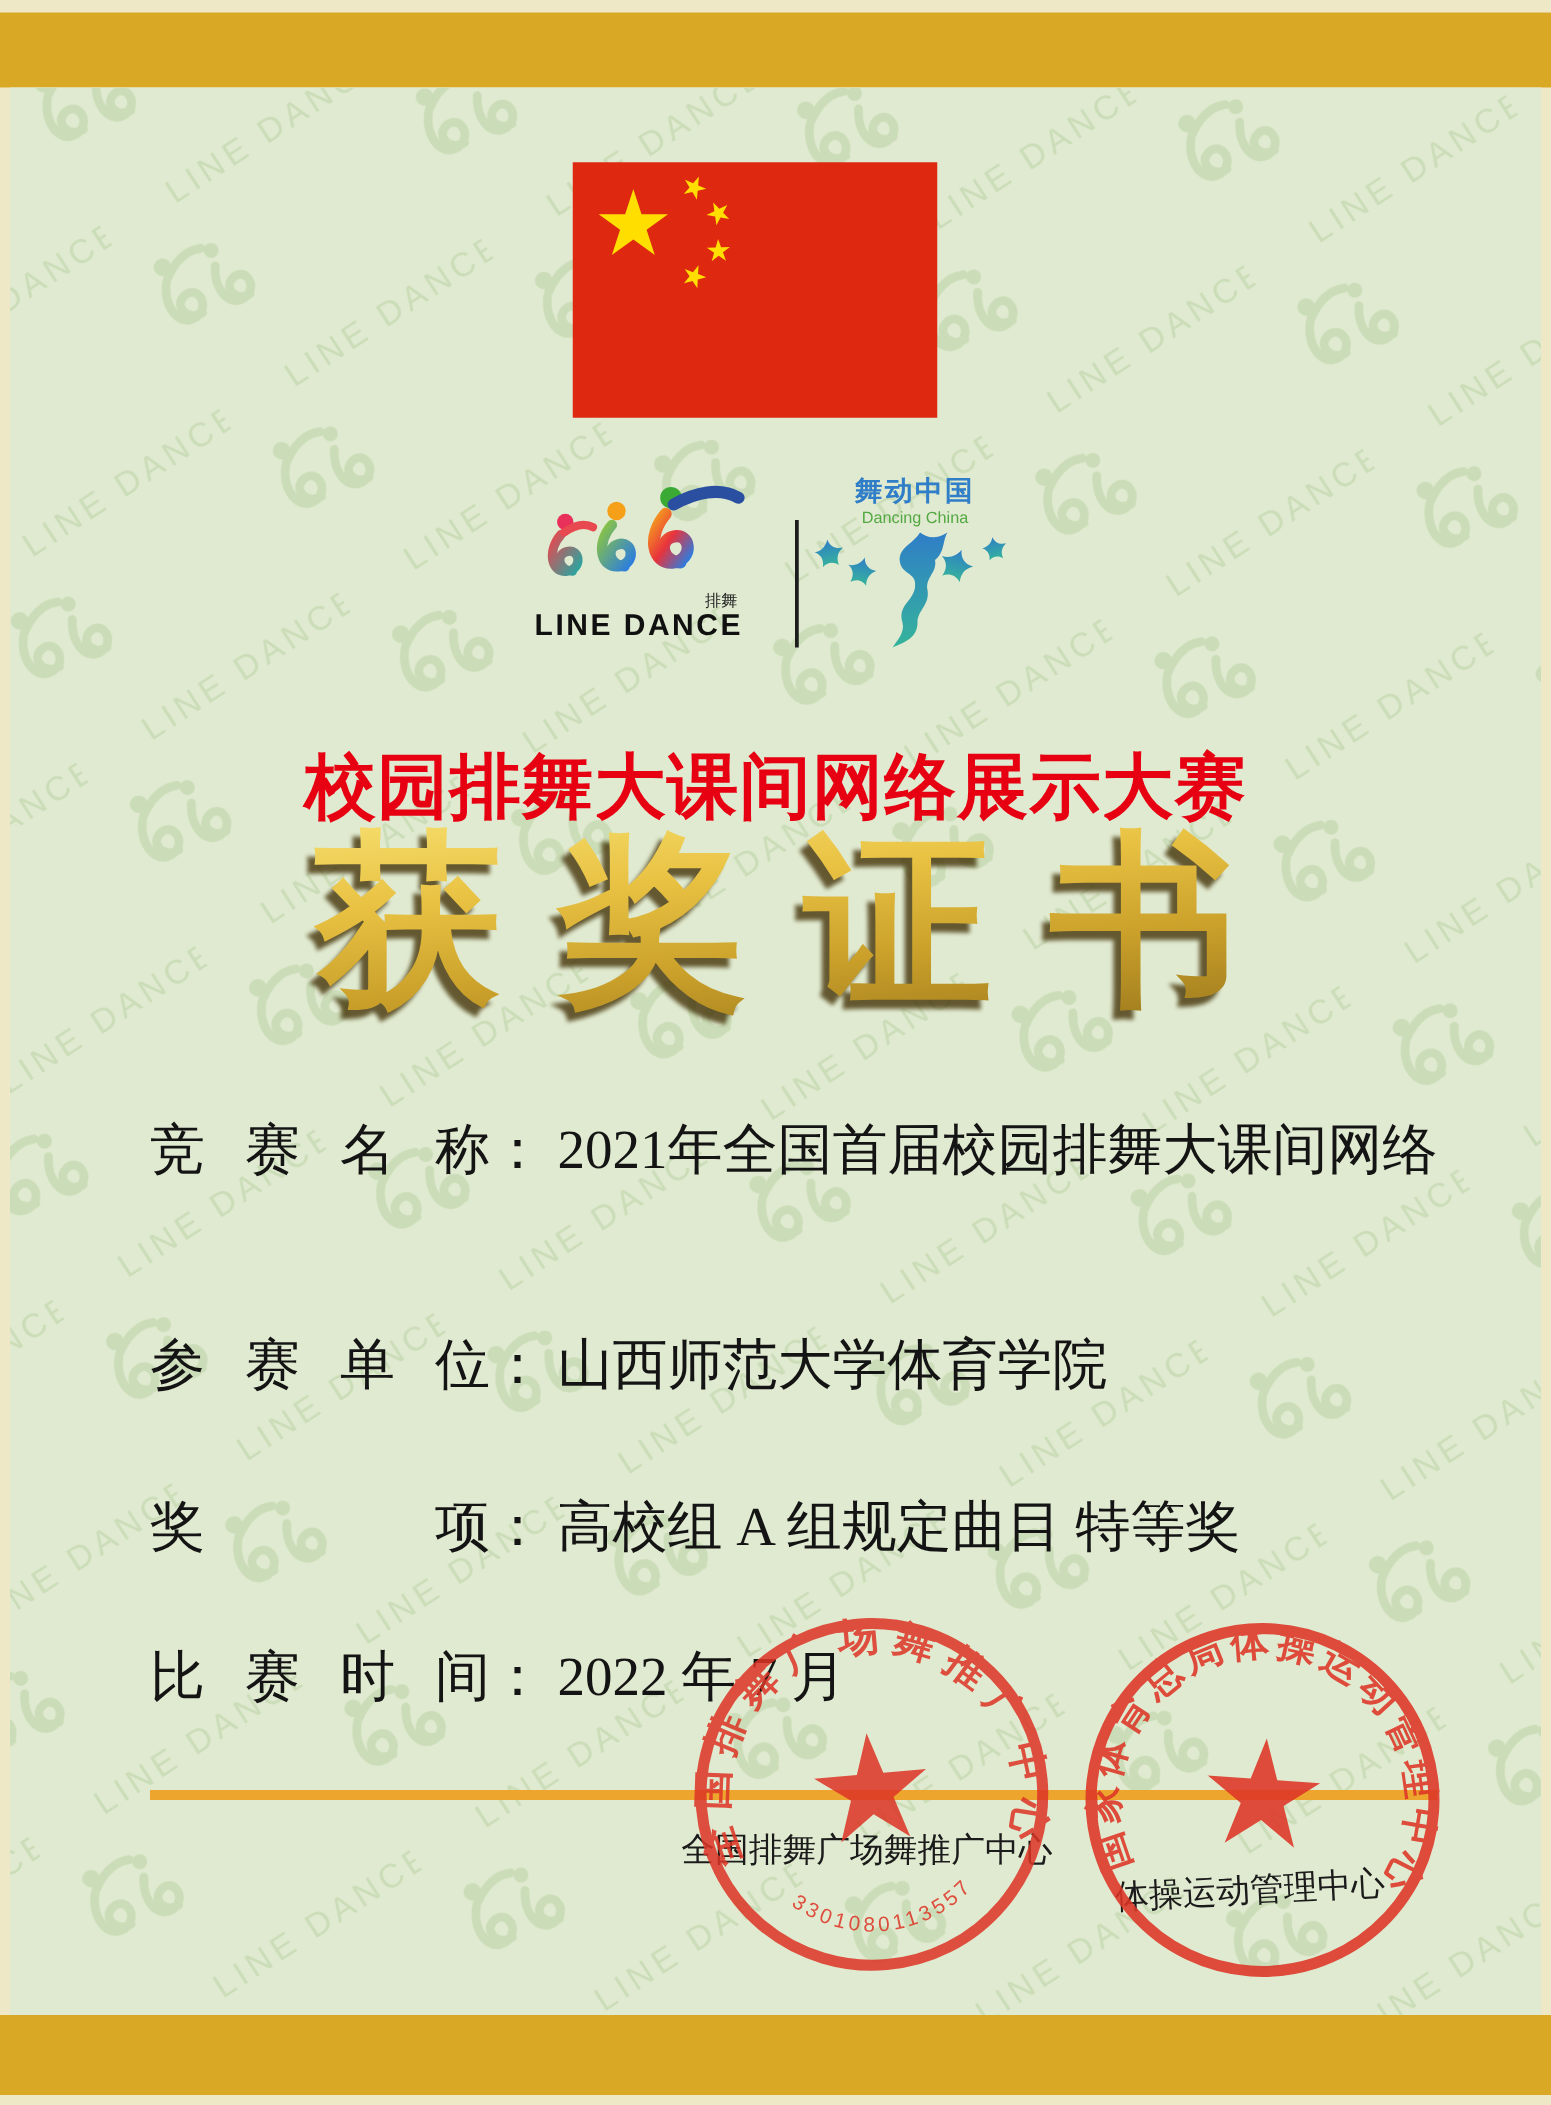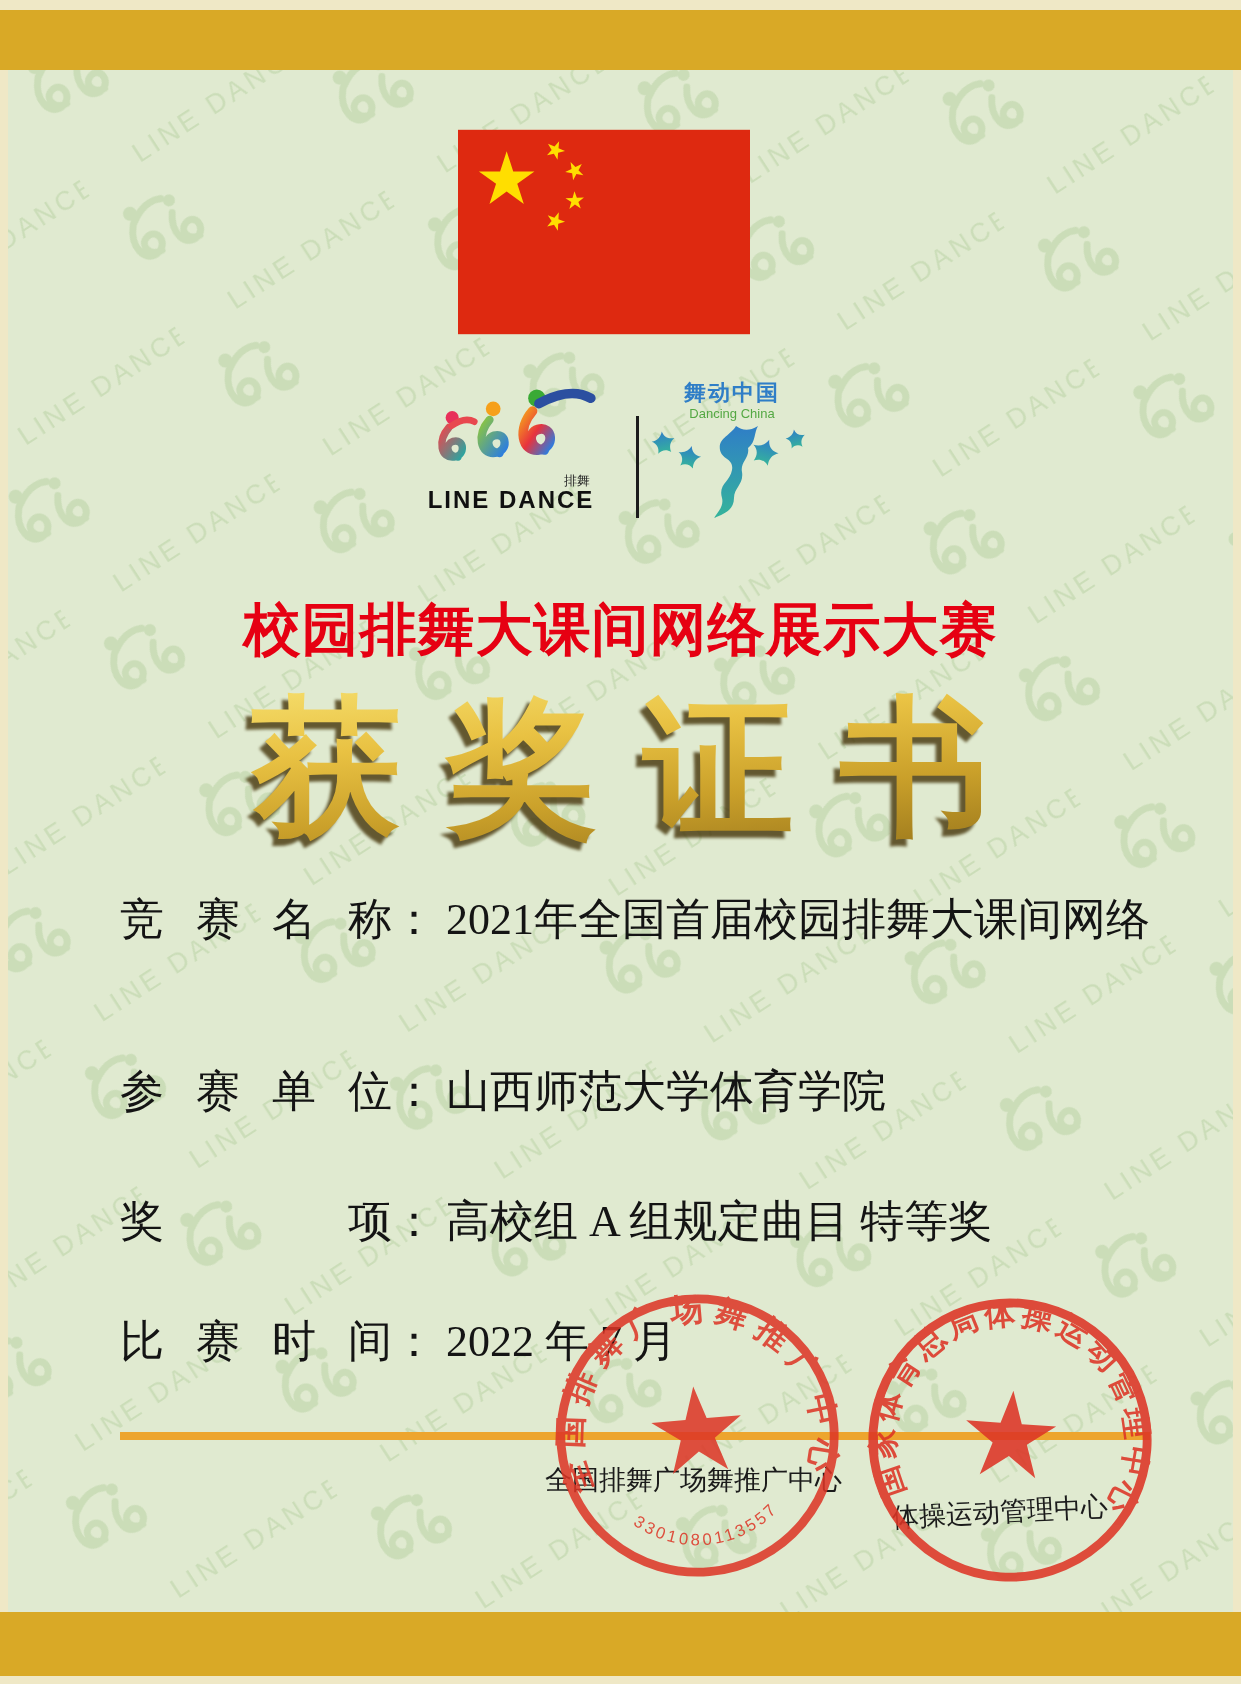--- a/index.html
+++ b/index.html
@@ -9,21 +9,21 @@
   .band.top{top:10px;}
   .band.bottom{top:1612px;height:64px;}
   .panel{position:absolute;left:8px;right:8px;top:70px;height:1542px;background:#e0ead0;overflow:hidden;}
   .wm-svg{position:absolute;left:0;top:0;width:100%;height:100%;}
   .abs{position:absolute;}
   
   .comp-title{position:absolute;left:0;right:0;top:592px;text-align:center;
     font-family:"Liberation Sans", sans-serif;font-weight:900;font-size:57px;
     letter-spacing:1px;color:#e60012;white-space:nowrap;}
   
-  .gold-wrap{position:absolute;left:0;right:0;top:652px;height:190px;text-align:center;margin-top:30px;}
+  .gold-wrap{position:absolute;left:0;right:0;top:652px;height:190px;text-align:center;}
   .gold-text{position:absolute;left:0;right:0;top:0;font-size:150px;line-height:1.15;
     font-weight:bold;font-family:"Liberation Serif", serif;white-space:nowrap;
     letter-spacing:46px;padding-left:46px;}
   .gold-shadow{color:#453409;transform:translate(-6px,7px);filter:blur(1.5px);opacity:.8;}
   .gold-face{background:linear-gradient(175deg,#f6df6e 8%,#e9c243 35%,#caa02a 62%,#93711a 95%);
     -webkit-background-clip:text;background-clip:text;color:transparent;}
   
   .frow{position:absolute;left:120px;white-space:nowrap;font-size:44px;color:#141414;}
   .f-label{display:inline-flex;justify-content:space-between;width:272px;vertical-align:baseline;}
   .f-colon{display:inline-block;}

